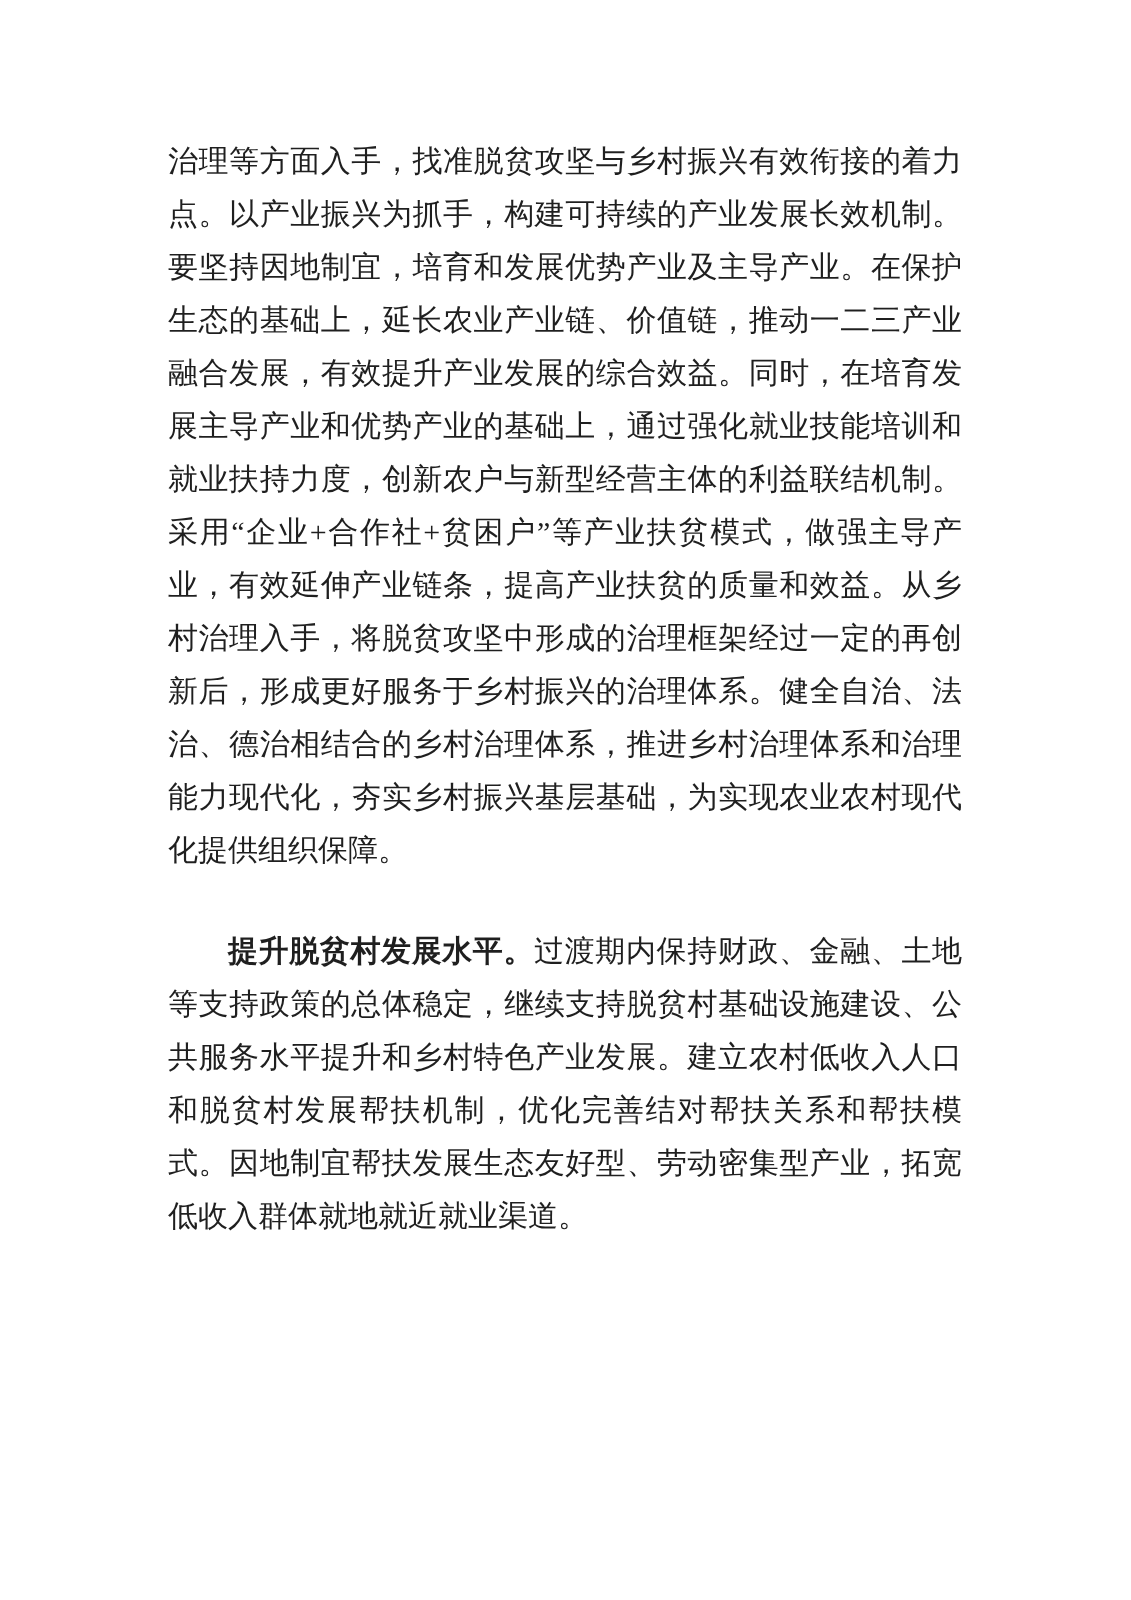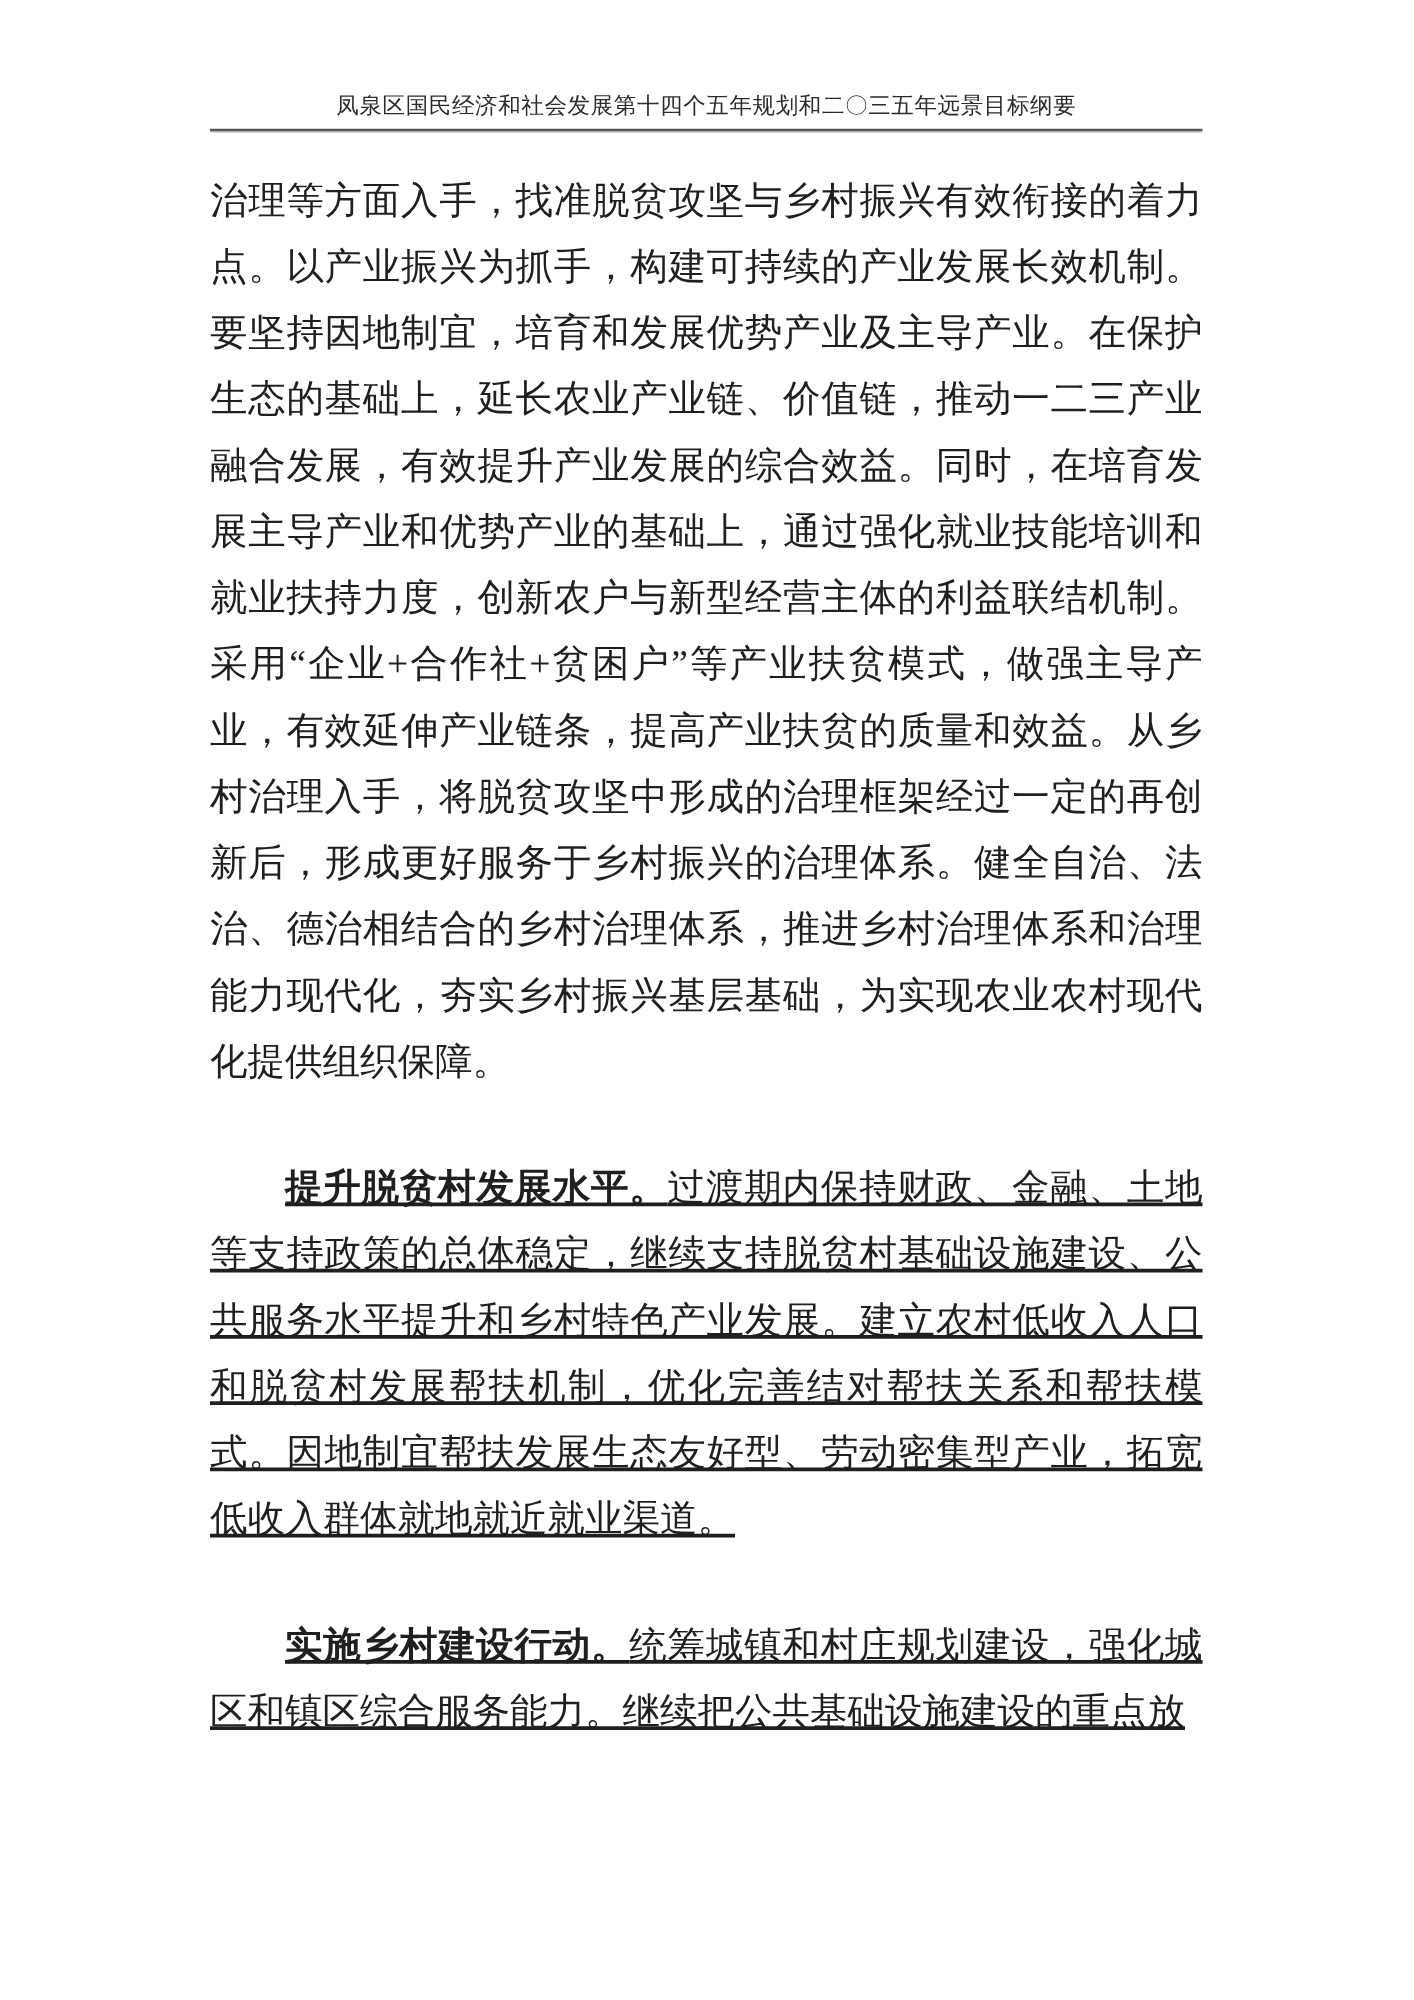--- a/index.html
+++ b/index.html
@@ -45,21 +45,20 @@
     font-size: 30px;
     line-height: 53px;
     text-align: justify;
     text-justify: inter-ideograph;
   }
   .para {
     margin: 0;
   }
   .para + .para {
     margin-top: 48px;
-    text-decoration: underline;
   }
   .para.indent {
     text-indent: 2em;
   }
   .para .lead {
     font-weight: 700;
   }
   .footer {
     position: absolute;
     top: 1478px;
@@ -71,29 +70,24 @@
     font-family: "Liberation Sans", "DejaVu Sans", sans-serif;
     font-size: 20px;
     color: #222222;
   }
 </style>
 </head>
 <body>
 
 <div class="page">
 
-  <div class="header">
-    <div class="header-title">凤泉区国民经济和社会发展第十四个五年规划和二〇三五年远景目标纲要</div>
-    <div class="header-rule"></div>
-  </div>
 
   <div class="doc-body">
 
     <p class="para"><span>治理等方面入手，找准脱贫攻坚与乡村振兴有效衔接的着力点。以产业振兴为抓手，构建可持续的产业发展长效机制。要坚持因地制宜，培育和发展优势产业及主导产业。在保护生态的基础上，延长农业产业链、价值链，推动一二三产业融合发展，有效提升产业发展的综合效益。同时，在培育发展主导产业和优势产业的基础上，通过强化就业技能培训和就业扶持力度，创新农户与新型经营主体的利益联结机制。采用“企业+合作社+贫困户”等产业扶贫模式，做强主导产业，有效延伸产业链条，提高产业扶贫的质量和效益。从乡村治理入手，将脱贫攻坚中形成的治理框架经过一定的再创新后，形成更好服务于乡村振兴的治理体系。健全自治、法治、德治相结合的乡村治理体系，推进乡村治理体系和治理能力现代化，夯实乡村振兴基层基础，为实现农业农村现代化提供组织保障。</span></p>
 
     <p class="para indent"><strong class="lead">提升脱贫村发展水平。</strong><span>过渡期内保持财政、金融、土地等支持政策的总体稳定，继续支持脱贫村基础设施建设、公共服务水平提升和乡村特色产业发展。建立农村低收入人口和脱贫村发展帮扶机制，优化完善结对帮扶关系和帮扶模式。因地制宜帮扶发展生态友好型、劳动密集型产业，拓宽低收入群体就地就近就业渠道。</span></p>
 
-    <p class="para indent"><strong class="lead">实施乡村建设行动。</strong><span>统筹城镇和村庄规划建设，强化城区和镇区综合服务能力。继续把公共基础设施建设的重点放</span></p>
 
   </div>
 
 
 </div>
 
 </body></html>

